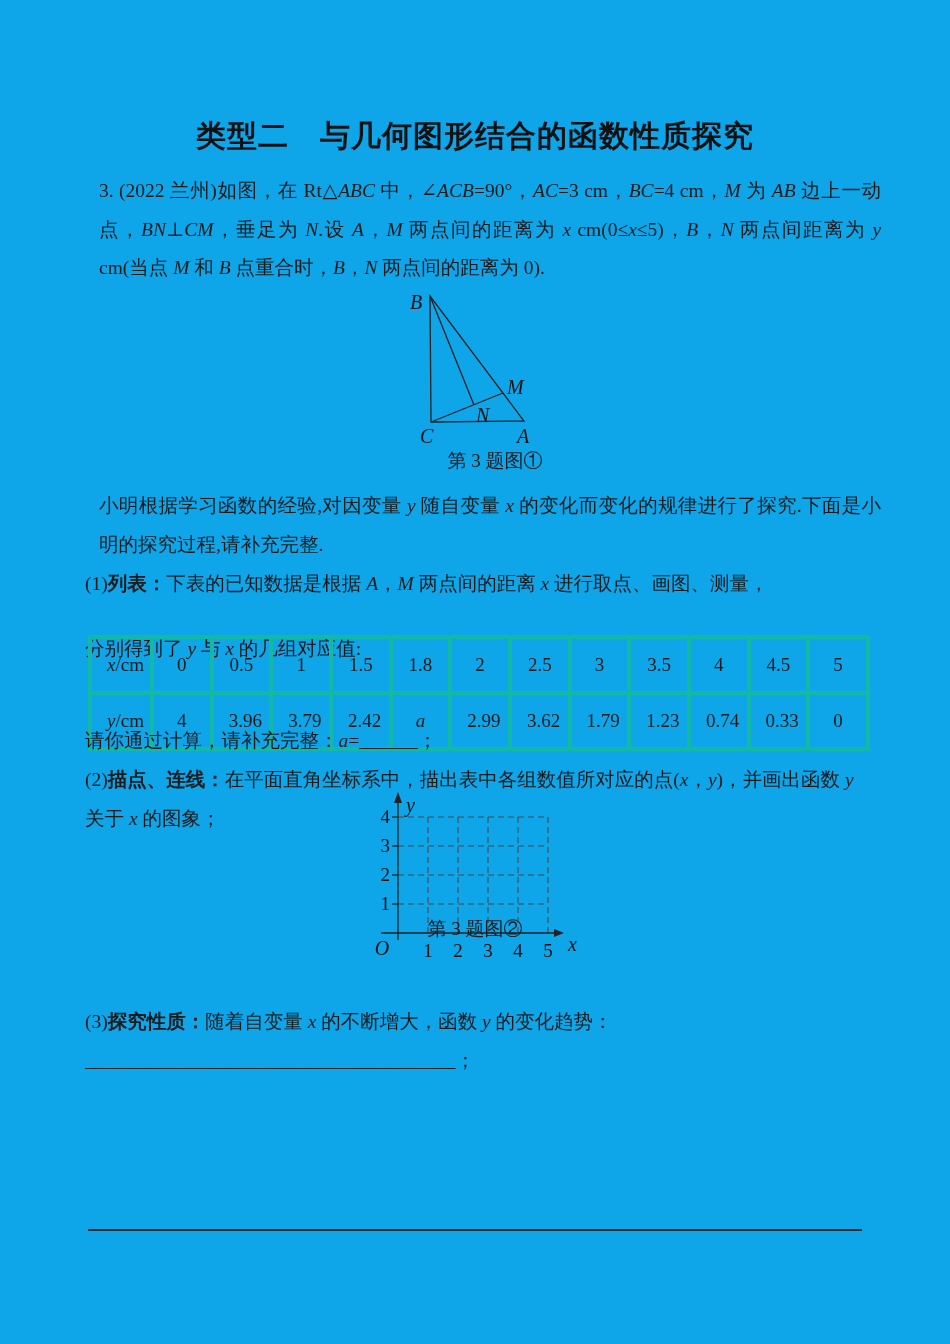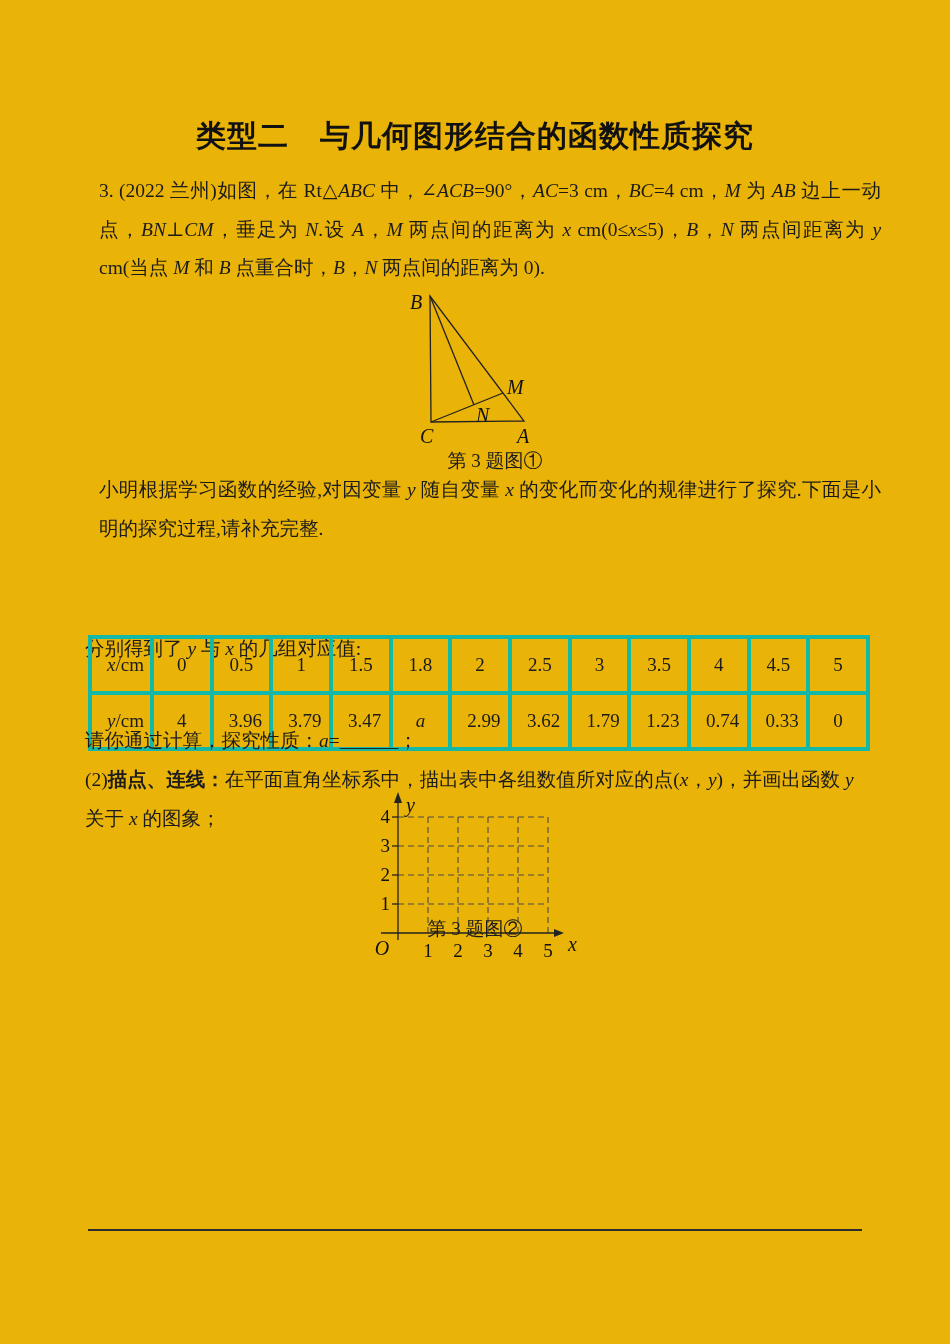--- a/index.html
+++ b/index.html
@@ -1,18 +1,18 @@
 <!DOCTYPE html>
 <html><head>
 <meta charset="utf-8">
 <style>
   * { box-sizing: border-box; }
   html, body { margin: 0; padding: 0; background: #ffffff; }
   .page {
-    position: relative; width: 950px; height: 1344px; background: #eab308;
+    position: relative; width: 950px; height: 1344px; background: #0ea5e9;
     color: #1b1b1b; font-family: "Liberation Serif", "DejaVu Serif", serif;
     overflow: hidden;
   }
   .title {
     position: absolute; left: 0; top: 116px; width: 100%; margin: 0;
     text-align: center; font-family: "Liberation Sans", "DejaVu Sans", sans-serif;
     font-weight: bold; font-size: 30px; letter-spacing: 1px; color: #111;
   }
   .para {
     position: absolute; left: 85px; width: 782px; margin: 0;
@@ -50,21 +50,22 @@
     <line x1="51" y1="140" x2="123" y2="111"></line>
     <line x1="50" y1="14" x2="94" y2="123"></line>
     <text class="lbl" x="30" y="27">B</text>
     <text class="lbl" x="40" y="161">C</text>
     <text class="lbl" x="137" y="161">A</text>
     <text class="lbl" x="127" y="112">M</text>
     <text class="lbl" x="96" y="140">N</text>
   </svg>
   <div class="caption" style="top:448px;padding-left:40px;">第 3 题图①</div>
 
-  <p class="para justify" style="top:471px;"><span>小明根据学习函数的经验,对因变量 </span><span class="run-i">y</span><span> 随自变量 </span><span class="run-i">x</span><span> 的变化而变化的规律进行了探究.下面是小明的探究过程,请补充完整.</span></p>
+  <p class="para justify" style="top:487px;"><span>小明根据学习函数的经验,对因变量 </span><span class="run-i">y</span><span> 随自变量 </span><span class="run-i">x</span><span> 的变化而变化的规律进行了探究.下面是小明的探究过程,请补充完整.</span></p>
+  <p class="para" style="top:564px;"><span>(1)</span><span class="run-b">列表：</span><span>下表的已知数据是根据 </span><span class="run-i">A</span><span>，</span><span class="run-i">M</span><span> 两点间的距离 </span><span class="run-i">x</span><span> 进行取点、画图、测量，</span></p>
   <p class="para" style="top:602px;margin-top:28px;"><span>分别得到了 </span><span class="run-i">y</span><span> 与 </span><span class="run-i">x</span><span> 的几组对应值:</span></p>
 
   <table class="data-table">
     <colgroup>
       <col style="width:62px;">
       <col>
         <col>
         <col>
         <col>
         <col>
@@ -90,34 +91,34 @@
           <td><span>3.5</span></td>
           <td><span>4</span></td>
           <td><span>4.5</span></td>
           <td><span>5</span></td>
         </tr>
         <tr>
           <td><span class="run-i">y</span><span>/cm</span></td>
           <td><span>4</span></td>
           <td><span>3.96</span></td>
           <td><span>3.79</span></td>
-          <td><span>3.47</span></td>
+          <td><span>2.42</span></td>
           <td><span class="run-i">a</span></td>
           <td><span>2.99</span></td>
           <td><span>3.62</span></td>
           <td><span>1.79</span></td>
           <td><span>1.23</span></td>
           <td><span>0.74</span></td>
           <td><span>0.33</span></td>
           <td><span>0</span></td>
         </tr>
       </tbody>
   </table>
 
-  <p class="para" style="top:722px;"><span>请你通过计算，探究性质：</span><span class="run-i">a</span><span>=______；</span></p>
+  <p class="para" style="top:722px;"><span>请你通过计算，请补充完整：</span><span class="run-i">a</span><span>=______；</span></p>
   <p class="para" style="top:760px;"><span>(2)</span><span class="run-b">描点、连线：</span><span>在平面直角坐标系中，描出表中各组数值所对应的点(</span><span class="run-i">x</span><span>，</span><span class="run-i">y</span><span>)，并画出函数 </span><span class="run-i">y</span><span> 关于 </span><span class="run-i">x</span><span> 的图象；</span></p>
 
   <svg class="fig" style="left:368px; top:790px;" width="240" height="172" viewBox="0 0 240 172">
 
     <line class="dash" x1="30" y1="27" x2="180" y2="27"></line>
     <line class="dash" x1="30" y1="56" x2="180" y2="56"></line>
     <line class="dash" x1="30" y1="85" x2="180" y2="85"></line>
     <line class="dash" x1="30" y1="114" x2="180" y2="114"></line>
 
     <line class="dash" x1="60" y1="143" x2="60" y2="27"></line>
@@ -144,15 +145,16 @@
     <text x="90" y="167" text-anchor="middle">2</text>
     <text x="120" y="167" text-anchor="middle">3</text>
     <text x="150" y="167" text-anchor="middle">4</text>
     <text x="180" y="167" text-anchor="middle">5</text>
     <text class="lbl" x="14" y="165" text-anchor="middle">O</text>
     <text class="lbl" x="38" y="22">y</text>
     <text class="lbl" x="200" y="161">x</text>
   </svg>
   <div class="caption" style="top:916px;">第 3 题图②</div>
 
+  <p class="para" style="top:1002px;"><span>(3)</span><span class="run-b">探究性质：</span><span>随着自变量 </span><span class="run-i">x</span><span> 的不断增大，函数 </span><span class="run-i">y</span><span> 的变化趋势：</span><span>______________________________________</span><span>；</span></p>
 
   <div class="footer-rule"></div>
 </div>
 
 </body></html>

